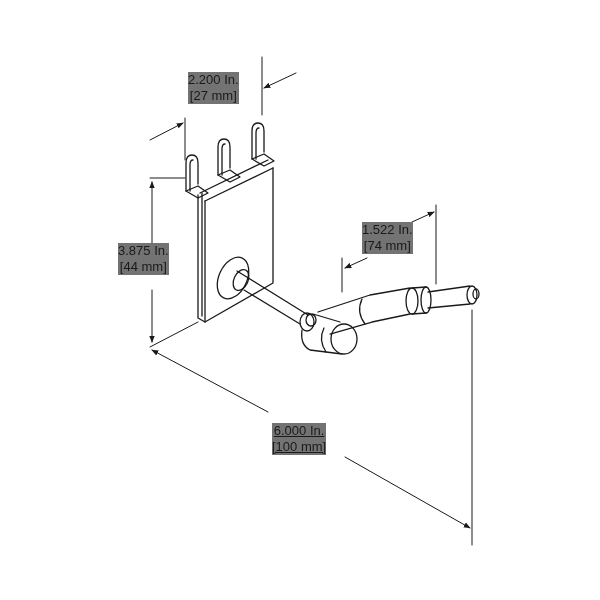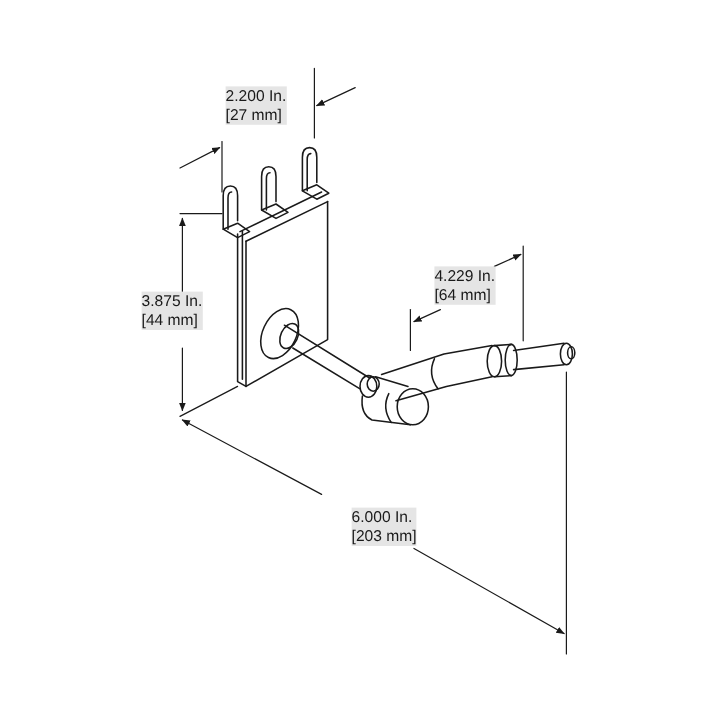--- a/index.html
+++ b/index.html
@@ -4,22 +4,23 @@
   <style>
     html, body { margin: 0; padding: 0; background: #ffffff; }
     #canvas { position: relative; width: 600px; height: 600px; background: #ffffff; overflow: hidden; }
     svg { position: absolute; left: 0; top: 0; }
     .dim-label {
       position: absolute;
       font-family: "Liberation Sans", sans-serif;
       font-size: 13px;
       line-height: 16px;
       color: #1a1a1a;
+      text-align: center;
       white-space: nowrap;
-      background: #e5e5e5;
+      background: #737373;
     }
     .dim-label span { display: block; }
   </style>
 </head>
 <body>
 
 <div id="canvas">
   <svg width="600" height="600" viewBox="0 0 600 600" fill="none" stroke="#1a1a1a" stroke-width="1.3" stroke-linecap="round" stroke-linejoin="round">
     <defs>
       <marker id="arr" viewBox="0 0 10 10" refX="9" refY="5" markerWidth="7" markerHeight="7" orient="auto-start-reverse">
@@ -109,21 +110,21 @@
     <span>2.200 In.</span>
     <span>[27 mm]</span>
   </div>
 
   <div class="dim-label" style="left:118px; top:243px;">
     <span>3.875 In.</span>
     <span>[44 mm]</span>
   </div>
 
   <div class="dim-label" style="left:362px; top:222px;">
-    <span>4.229 In.</span>
-    <span>[64 mm]</span>
+    <span>1.522 In.</span>
+    <span>[74 mm]</span>
   </div>
 
-  <div class="dim-label" style="left:293px; top:423px;">
+  <div class="dim-label" style="left:272px; top:423px;text-decoration:underline;">
     <span>6.000 In.</span>
-    <span>[203 mm]</span>
+    <span>[100 mm]</span>
   </div>
 </div>
 
 </body></html>

